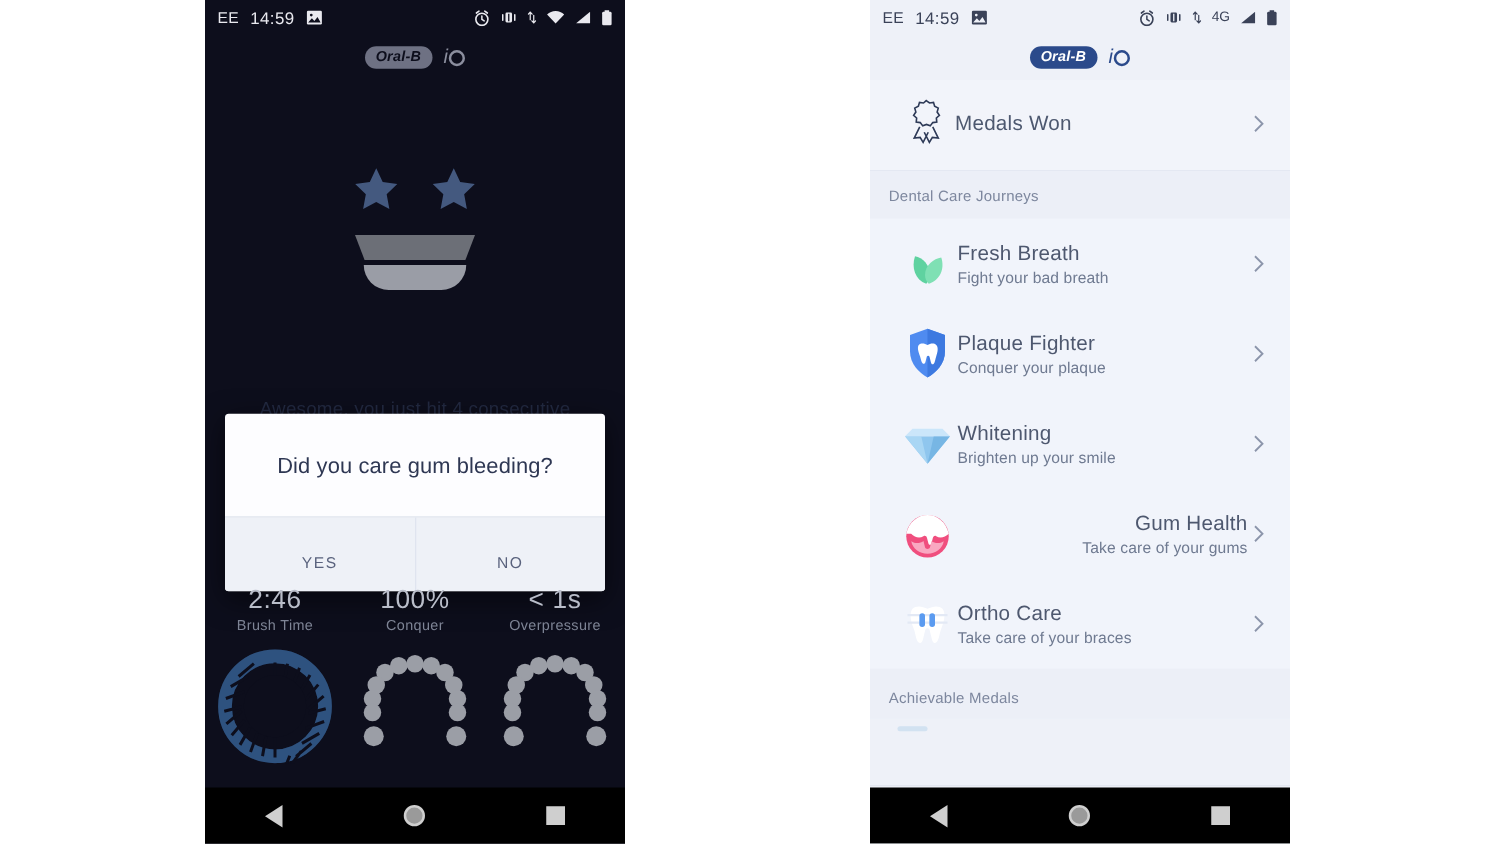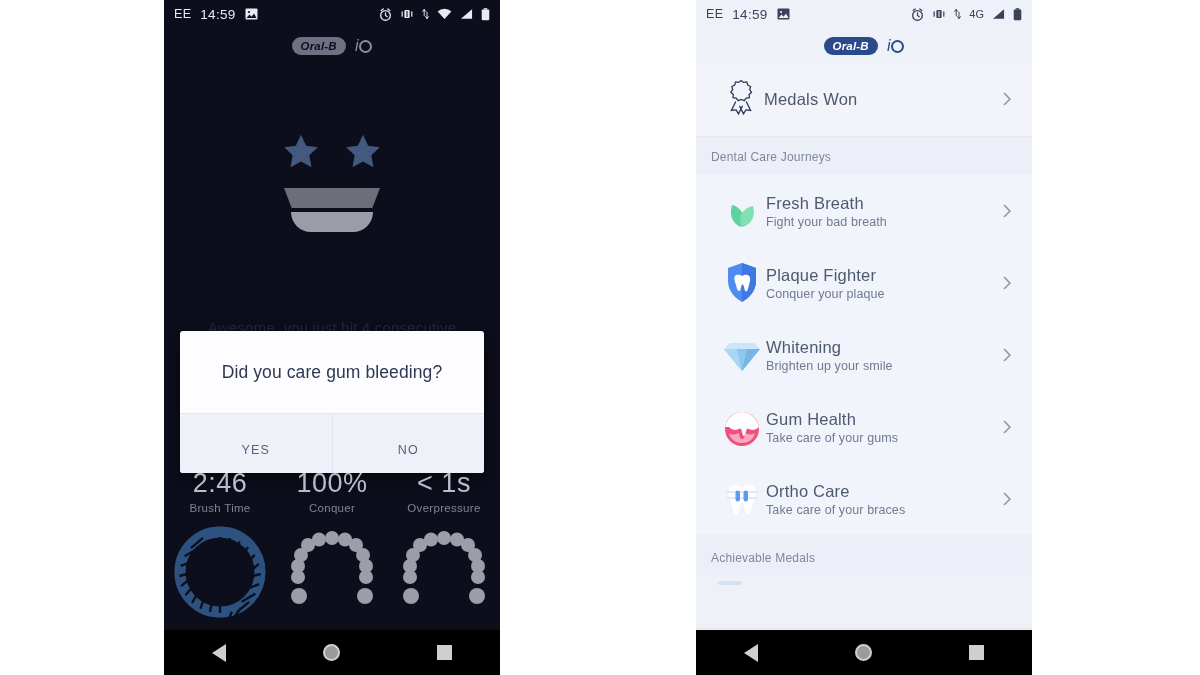--- a/index.html
+++ b/index.html
@@ -76,21 +76,21 @@
   .dlg-btn {
     flex: 1; text-align: center; padding: 15px 0 16px;
     font-size: 12.5px; letter-spacing: 1.2px; color: #59627d; margin-top: 14px;
   }
   .dlg-div { width: 1px; background: #dfe4ef; }
 
   
   .stats { position: absolute; left: 0; right: 0; top: 404px; }
   .stats-row { display: flex; }
   .stat { flex: 1; text-align: center; }
-  .stat-val { font-size: 27px; color: #b9bdc9; font-weight: 300; letter-spacing: .5px; line-height: 1.15; }
+  .stat-val { font-size: 21px; color: #b9bdc9; font-weight: 300; letter-spacing: .5px; line-height: 1.15; }
   .stat-lbl { font-size: 11.5px; color: #7e8495; margin-top: 3px; letter-spacing: .3px; }
   .viz-row { display: flex; margin-top: 12px; }
   .viz { flex: 1; display: flex; justify-content: center; }
 
   .close-wrap { position: absolute; left: 0; right: 0; top: 573px; display: flex; justify-content: center; }
   .close-btn {
     background: #3f576f; color: #c3ccd8; border-radius: 18px;
     padding: 9px 40px; font-size: 12.5px; letter-spacing: 1.3px;
   }
 
@@ -451,21 +451,21 @@
         </div>
 
         <div class="jrow">
           <span class="jicon">
             <svg viewBox="0 0 48 48" width="48" height="48">
               <circle cx="24" cy="26" r="17" fill="#f04e7e"></circle>
               <path d="M7 24c2-9 9-15 17-15s15 6 17 15c-3 3-7 4-10 2-1.3-.8-2.4 0-2.8 1.6l-1 4c-.4 1.6-2 1.8-2.5 0l-1.1-4.2c-.4-1.5-1.6-2.3-2.9-1.4-3 2-7 1-9.8-2z" fill="#fff"></path>
               <path d="M11 30c3 2 7 2 9.8-.2l1.2 5c.5 1.8 3.5 1.8 4 0l1.2-5C30 32 34 32 37 30c-1 6-6.6 10-13 10s-12-4-13-10z" fill="#f9a8c1"></path>
             </svg>
           </span>
-          <span class="jtext" style="display: block;">
+          <span class="jtext" style="display: block; text-align: right;">
             <span class="jtitle" style="display: block;">Gum Health</span>
             <span class="jsub" style="display: block;">Take care of your gums</span>
           </span>
           <span class="chev">
             <svg viewBox="0 0 18 18" width="18" height="18" fill="none" stroke="currentColor" stroke-width="1.5">
                 <path d="M6 3l6 6-6 6"></path>
               </svg>
           </span>
         </div>
 

